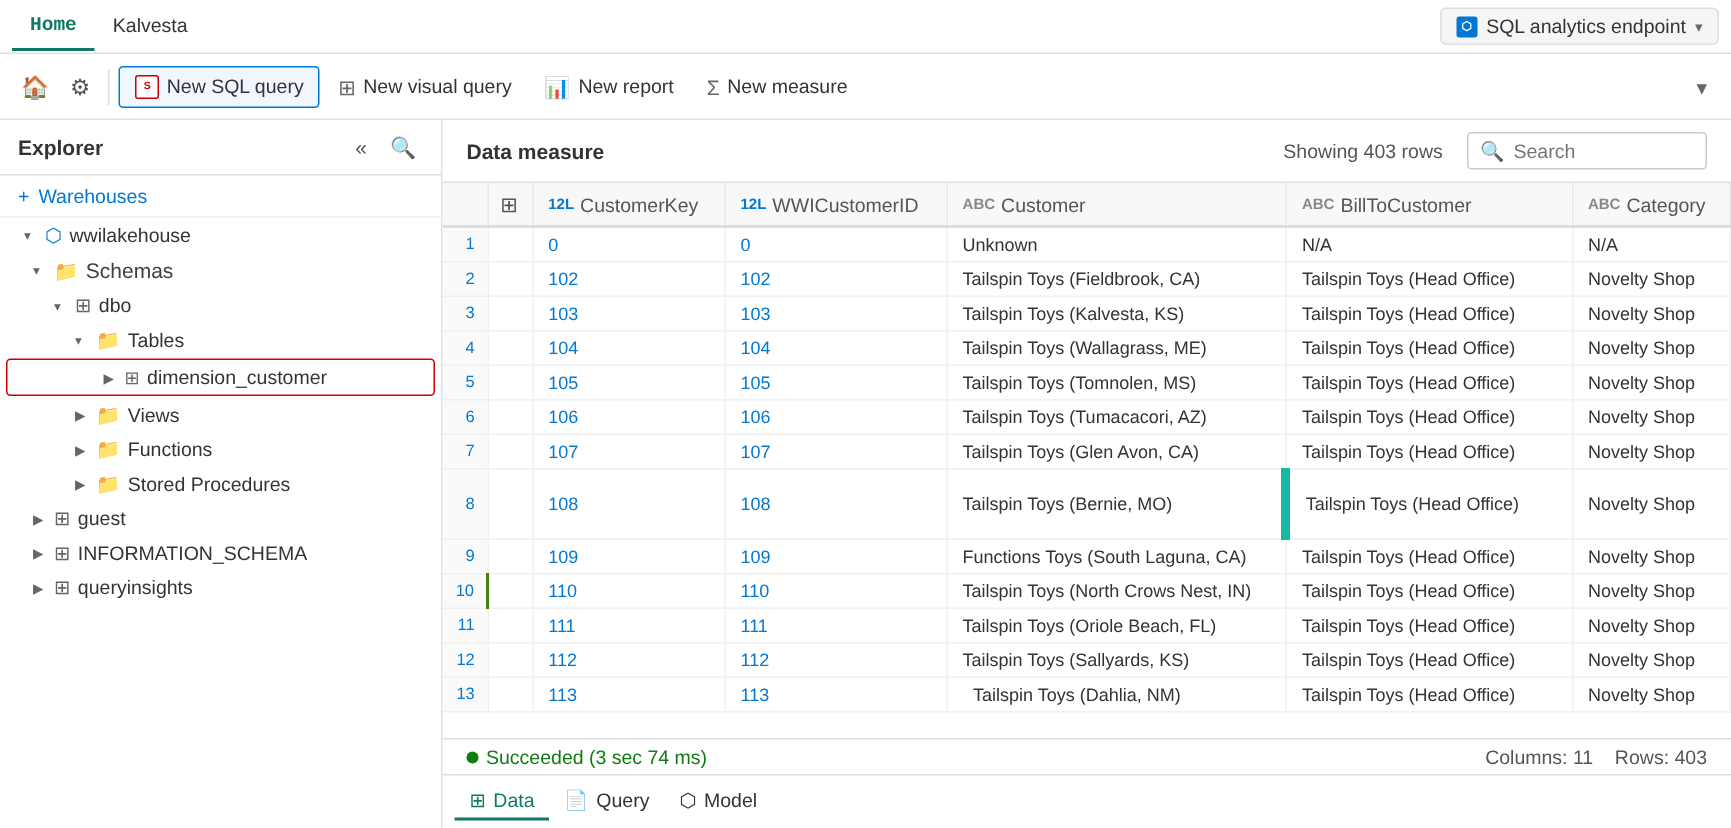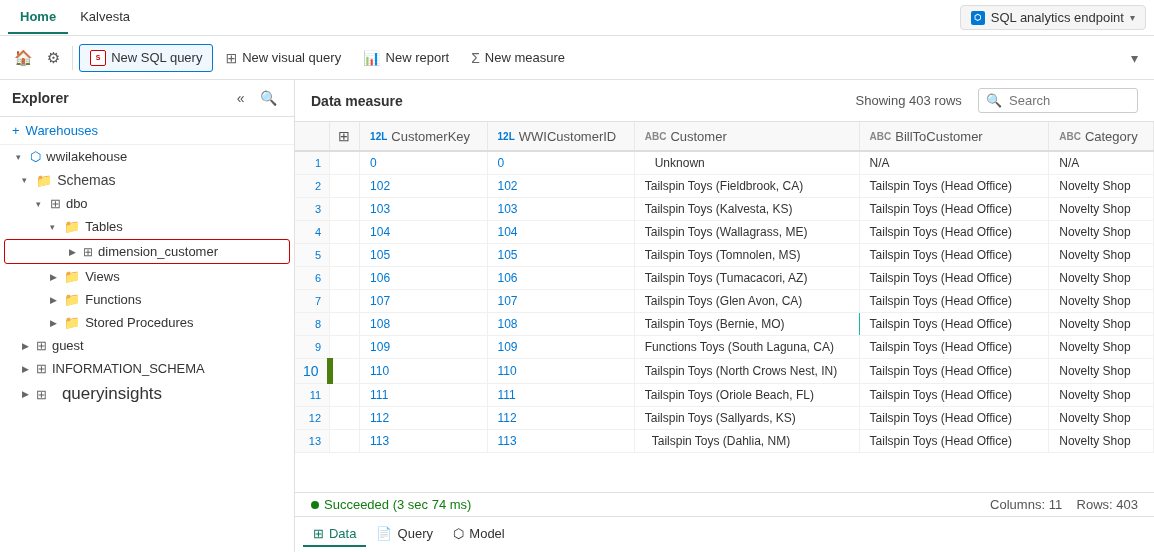--- a/index.html
+++ b/index.html
@@ -1,18 +1,18 @@
 <!DOCTYPE html>
 <html><head>
   <meta charset="utf-8">
   <style>
     * { box-sizing: border-box; margin: 0; padding: 0; font-family: 'Segoe UI', Arial, sans-serif; font-size: 13px; }
     body { background: #fff; width: 1154px; height: 552px; overflow: hidden; display: flex; flex-direction: column; }
     .tab { padding: 8px 12px; cursor: pointer; color: #333; font-size: 13px; border-bottom: 2px solid transparent; }
-    .tab.active { border-bottom: 2px solid #117865; color: #117865; font-weight: 600; }
+    .tab.active { border-bottom: 2px solid #117865; color: #117865; font-weight: 600; font-family: Liberation Mono, monospace; }
     table { width: 100%; border-collapse: collapse; font-size: 12px; }
     thead tr { background: #f8f8f8; border-bottom: 1px solid #ddd; }
     th { padding: 6px 10px; text-align: left; font-weight: 500; color: #555; border-right: 1px solid #e8e8e8; white-space: nowrap; font-size: 12px; }
     td { padding: 4px 10px; border-right: 1px solid #f0f0f0; border-bottom: 1px solid #f0f0f0; color: #333; white-space: nowrap; font-size: 12px; }
   </style>
 </head>
 <body>
 
 <div style="display:flex; align-items:center; background:#fff; border-bottom:1px solid #e0e0e0; padding:0 8px; height:36px;">
   <div class="tab active" style="padding:8px 12px; cursor:pointer; color:#117865; font-weight:600; font-size:13px; border-bottom:2px solid #117865;">Home</div>
@@ -121,21 +121,21 @@
 
       <div style="display:flex; align-items:center; padding:4px 8px; padding-left:22px; cursor:pointer;">
         <span style="width:14px; font-size:9px; color:#666;">▶</span>
         <span style="margin-right:5px; font-size:13px; color:#666;">⊞</span>
         <span style="color:#333; font-size:13px;">INFORMATION_SCHEMA</span>
       </div>
 
       <div style="display:flex; align-items:center; padding:4px 8px; padding-left:22px; cursor:pointer;">
         <span style="width:14px; font-size:9px; color:#666;">▶</span>
         <span style="margin-right:5px; font-size:13px; color:#666;">⊞</span>
-        <span style="color:#333; font-size:17px;margin-left:10px;">queryinsights</span>
+        <span style="color:#333; font-size:13px;">queryinsights</span>
       </div>
     </div>
   </div>
 
   <div style="flex:1; display:flex; flex-direction:column; overflow:hidden;">
 
     <div style="display:flex; align-items:center; justify-content:space-between; padding:8px 16px; border-bottom:1px solid #e0e0e0; background:#fff;">
       <span style="font-weight:600; font-size:14px; color:#333;">Data measure</span>
       <div style="display:flex; align-items:center; gap:16px;">
         <span style="font-size:13px; color:#555;">Showing 403 rows</span>
@@ -185,21 +185,21 @@
               </div>
             </th>
           </tr>
         </thead>
         <tbody id="table-body">
         <tr style="border-bottom: 1px solid rgb(240, 240, 240);">
     <td style="padding:4px 8px; text-align:right; color:#0078d4; font-size:11px; border-right:1px solid #f0f0f0; background:#fafafa;">1</td>
     <td style="padding:4px 8px; border-right:1px solid #f0f0f0;"></td>
     <td style="padding:4px 10px; border-right:1px solid #f0f0f0; color:#0078d4;">0</td>
     <td style="padding:4px 10px; border-right:1px solid #f0f0f0; color:#0078d4;">0</td>
-    <td style="padding:4px 20px; border-right:1px solid #f0f0f0; color:#333;">Unknown</td>
+    <td style="padding:4px 10px; border-right:1px solid #f0f0f0; color:#333;">Unknown</td>
     <td style="padding:4px 10px; border-right:1px solid #f0f0f0; color:#333;">N/A</td>
     <td style="padding:4px 10px; border-right:1px solid #f0f0f0; color:#333;">N/A</td>
   </tr>
             <tr style="border-bottom: 1px solid rgb(240, 240, 240);">
     <td style="padding:4px 8px; text-align:right; color:#0078d4; font-size:11px; border-right:1px solid #f0f0f0; background:#fafafa;">2</td>
     <td style="padding:4px 8px; border-right:1px solid #f0f0f0;"></td>
     <td style="padding:4px 10px; border-right:1px solid #f0f0f0; color:#0078d4;">102</td>
     <td style="padding:4px 10px; border-right:1px solid #f0f0f0; color:#0078d4;">102</td>
     <td style="padding:4px 10px; border-right:1px solid #f0f0f0; color:#333;">Tailspin Toys (Fieldbrook, CA)</td>
     <td style="padding:4px 10px; border-right:1px solid #f0f0f0; color:#333;">Tailspin Toys (Head Office)</td>
@@ -248,35 +248,35 @@
     <td style="padding:4px 10px; border-right:1px solid #f0f0f0; color:#0078d4;">107</td>
     <td style="padding:4px 10px; border-right:1px solid #f0f0f0; color:#333;">Tailspin Toys (Glen Avon, CA)</td>
     <td style="padding:4px 10px; border-right:1px solid #f0f0f0; color:#333;">Tailspin Toys (Head Office)</td>
     <td style="padding:4px 10px; border-right:1px solid #f0f0f0; color:#333;">Novelty Shop</td>
   </tr>
             <tr style="border-bottom: 1px solid rgb(240, 240, 240);">
     <td style="padding:4px 8px; text-align:right; color:#0078d4; font-size:11px; border-right:1px solid #f0f0f0; background:#fafafa;">8</td>
     <td style="padding:4px 8px; border-right:1px solid #f0f0f0;"></td>
     <td style="padding:4px 10px; border-right:1px solid #f0f0f0; color:#0078d4;">108</td>
     <td style="padding:4px 10px; border-right:1px solid #f0f0f0; color:#0078d4;">108</td>
-    <td style="padding:4px 10px; border-right:1px solid #14b8a6; color:#333;">Tailspin Toys (Bernie, MO)</td>
+    <td style="padding:16px 10px; border-right:6px solid #14b8a6; color:#333;">Tailspin Toys (Bernie, MO)</td>
     <td style="padding:4px 10px; border-right:1px solid #f0f0f0; color:#333;">Tailspin Toys (Head Office)</td>
     <td style="padding:4px 10px; border-right:1px solid #f0f0f0; color:#333;">Novelty Shop</td>
   </tr>
             <tr style="border-bottom: 1px solid rgb(240, 240, 240);">
     <td style="padding:4px 8px; text-align:right; color:#0078d4; font-size:11px; border-right:1px solid #f0f0f0; background:#fafafa;">9</td>
     <td style="padding:4px 8px; border-right:1px solid #f0f0f0;"></td>
     <td style="padding:4px 10px; border-right:1px solid #f0f0f0; color:#0078d4;">109</td>
     <td style="padding:4px 10px; border-right:1px solid #f0f0f0; color:#0078d4;">109</td>
     <td style="padding:4px 10px; border-right:1px solid #f0f0f0; color:#333;">Functions Toys (South Laguna, CA)</td>
     <td style="padding:4px 10px; border-right:1px solid #f0f0f0; color:#333;">Tailspin Toys (Head Office)</td>
     <td style="padding:4px 10px; border-right:1px solid #f0f0f0; color:#333;">Novelty Shop</td>
   </tr>
             <tr style="border-bottom: 1px solid rgb(240, 240, 240);">
-    <td style="padding:4px 8px; text-align:right; color:#0078d4; font-size:14px; border-right:6px solid #4d7c0f; background:#fafafa;">10</td>
+    <td style="padding:4px 8px; text-align:right; color:#0078d4; font-size:11px; border-right:2px solid #4d7c0f; background:#fafafa;">10</td>
     <td style="padding:4px 8px; border-right:1px solid #f0f0f0;"></td>
     <td style="padding:4px 10px; border-right:1px solid #f0f0f0; color:#0078d4;">110</td>
     <td style="padding:4px 10px; border-right:1px solid #f0f0f0; color:#0078d4;">110</td>
     <td style="padding:4px 10px; border-right:1px solid #f0f0f0; color:#333;">Tailspin Toys (North Crows Nest, IN)</td>
     <td style="padding:4px 10px; border-right:1px solid #f0f0f0; color:#333;">Tailspin Toys (Head Office)</td>
     <td style="padding:4px 10px; border-right:1px solid #f0f0f0; color:#333;">Novelty Shop</td>
   </tr>
             <tr style="border-bottom: 1px solid rgb(240, 240, 240);">
     <td style="padding:4px 8px; text-align:right; color:#0078d4; font-size:11px; border-right:1px solid #f0f0f0; background:#fafafa;">11</td>
     <td style="padding:4px 8px; border-right:1px solid #f0f0f0;"></td>

